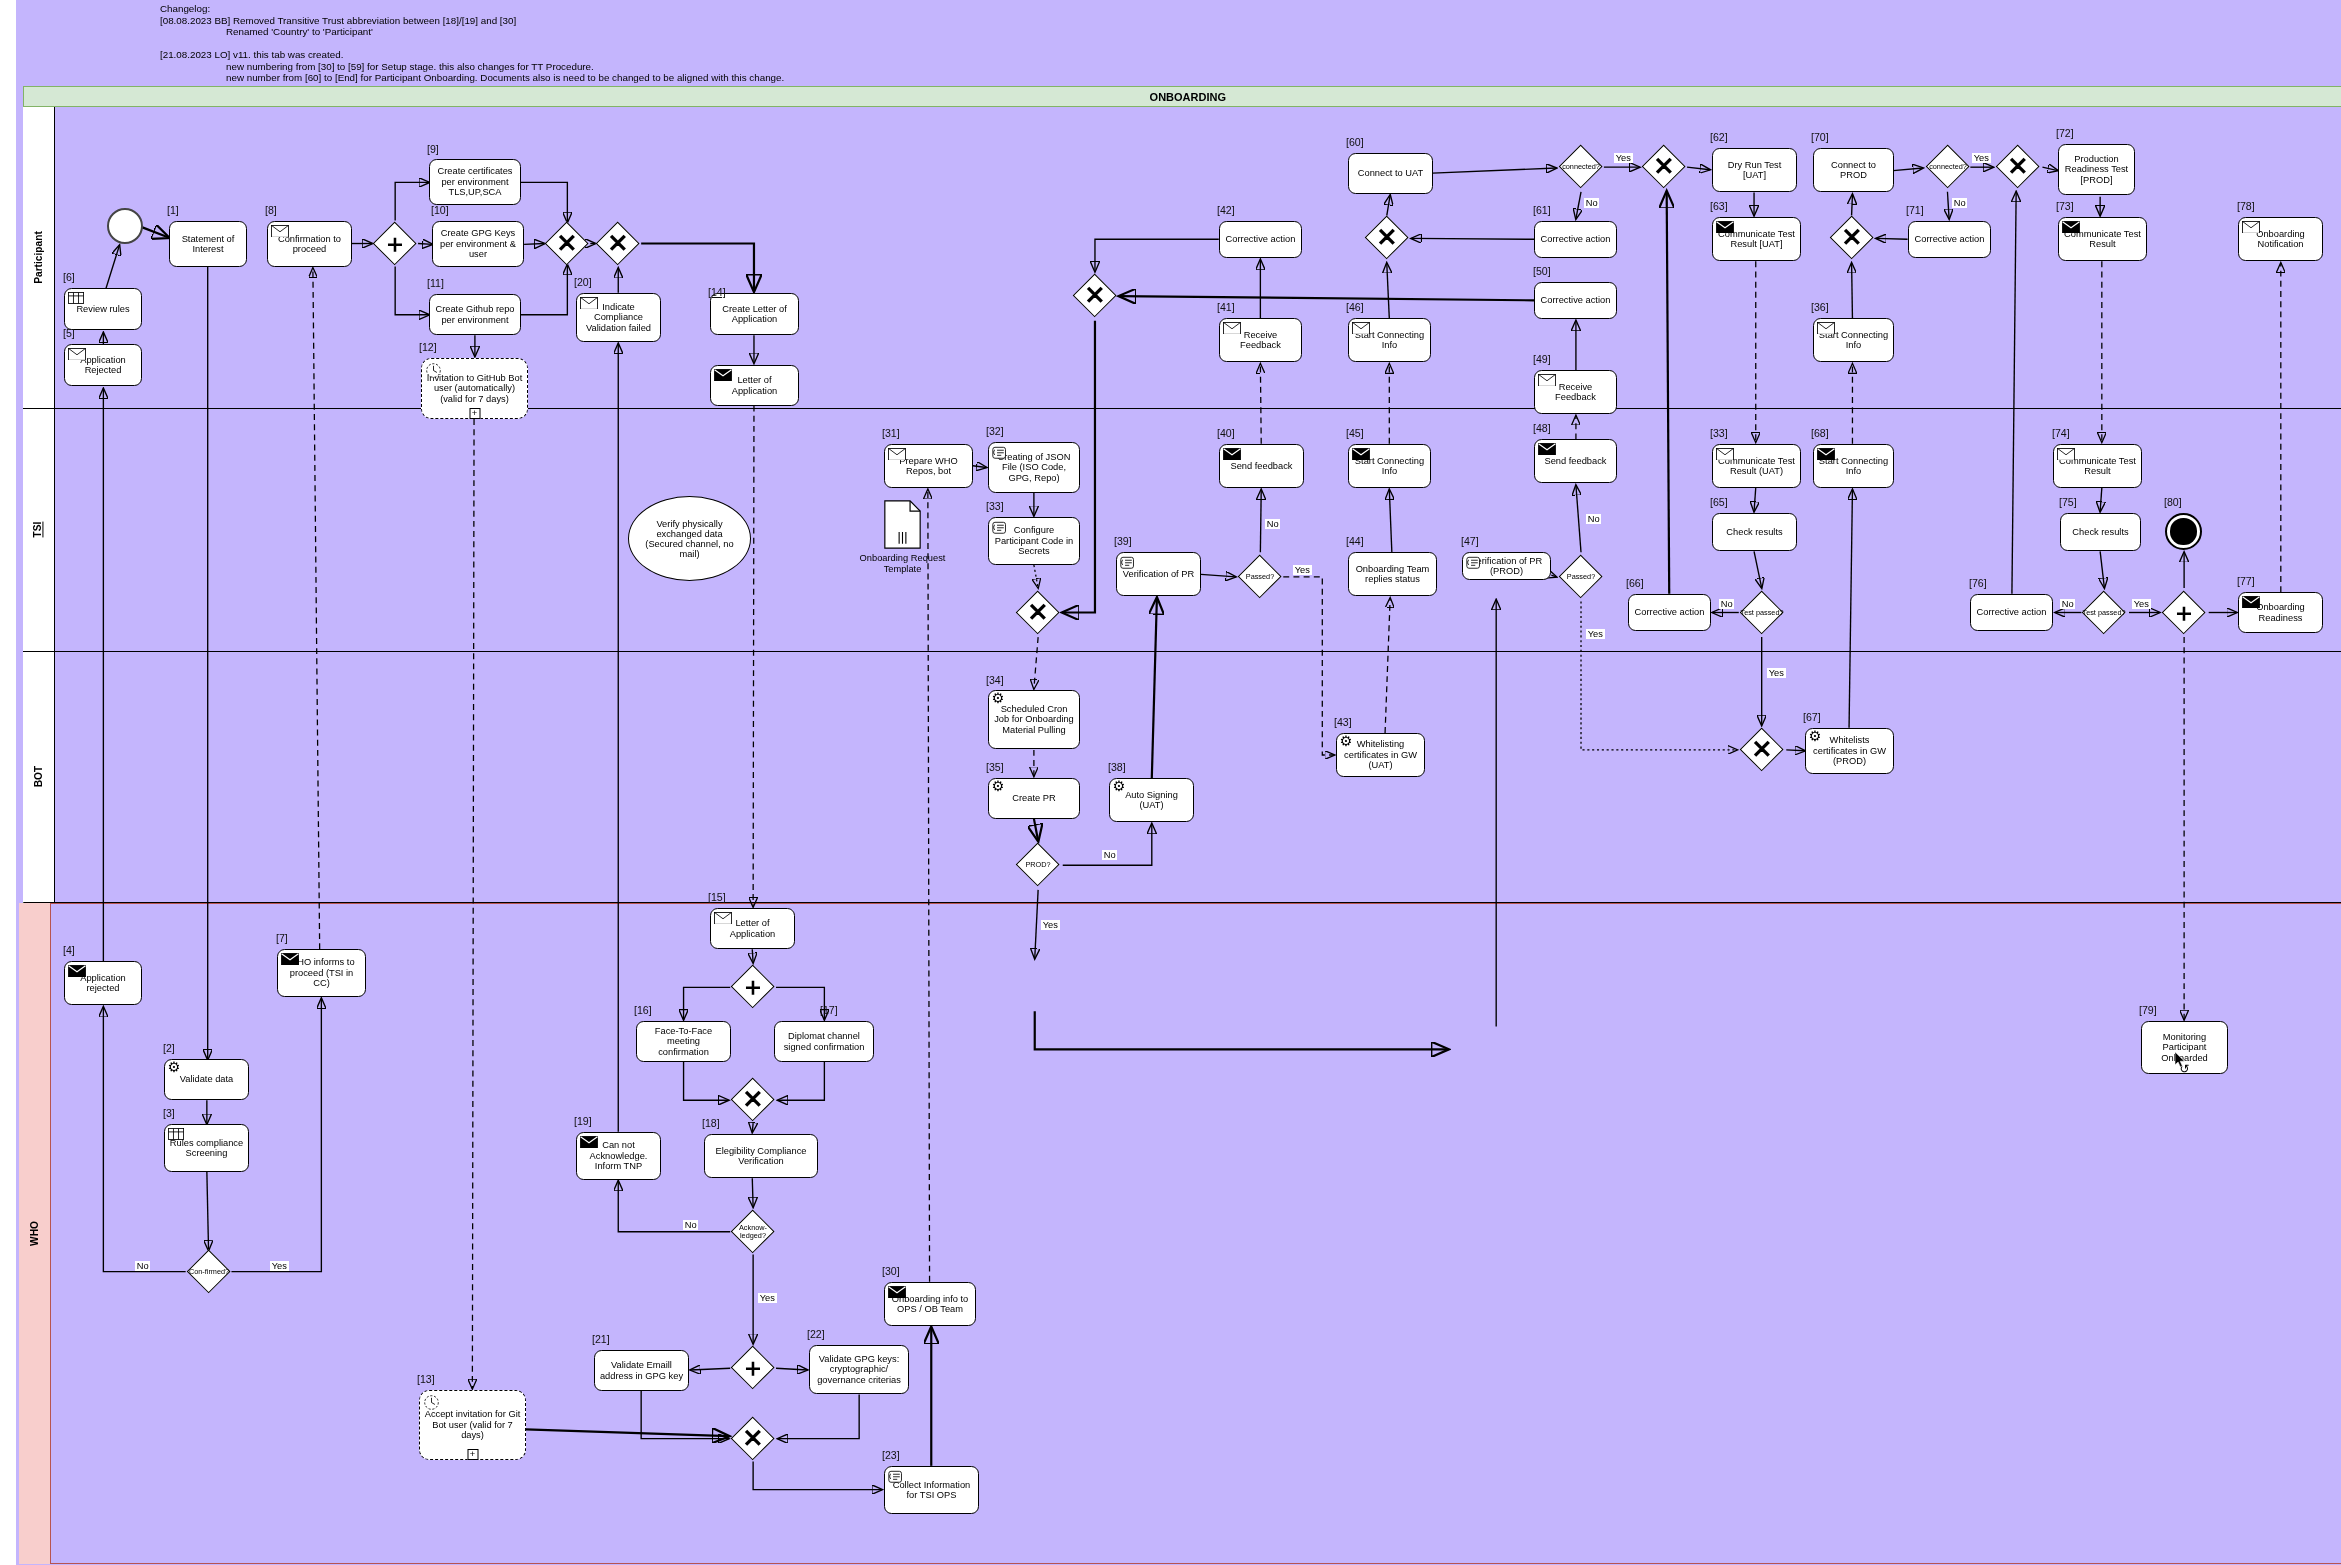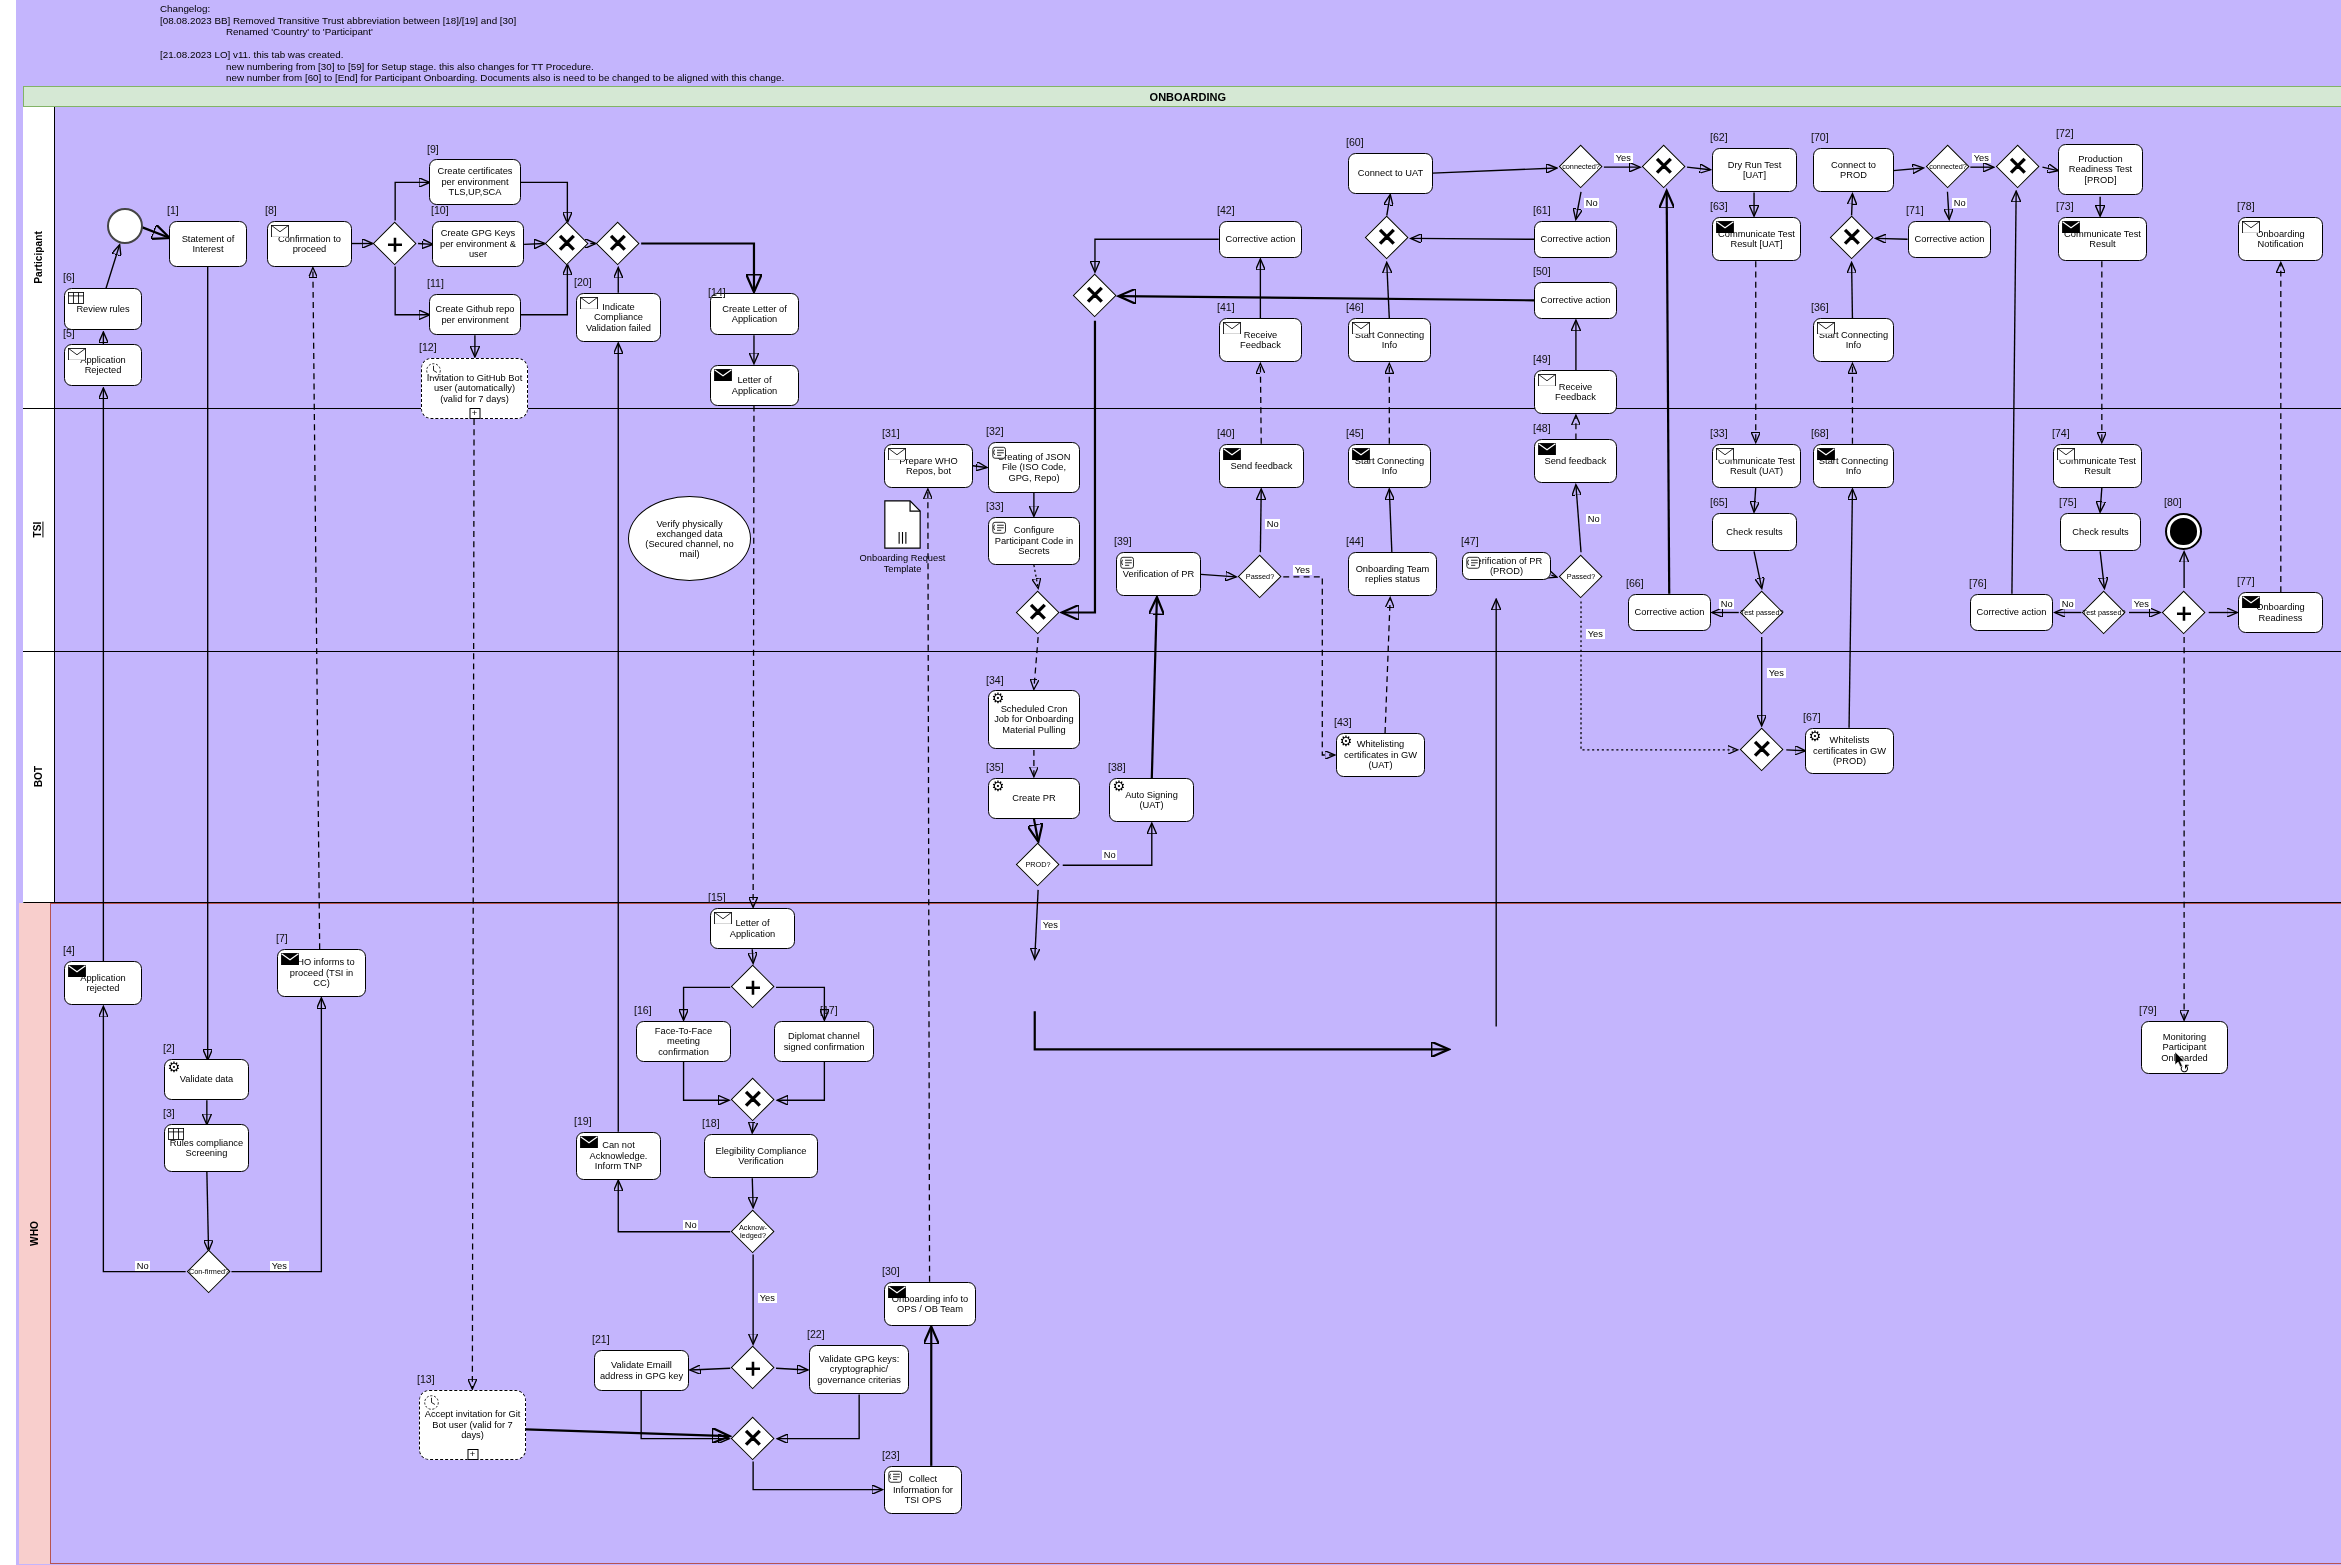--- a/index.html
+++ b/index.html
@@ -367,21 +367,21 @@
       </div>
       <div class="num" style="left: 1890px; top: 204px;">[71]</div>
       <div class="gw" style="left: 1909px; top: 144px; width: 46px; height: 46px; position: absolute;">
         <div class="d"></div>
         <div class="q">connected?</div>
       </div>
       <div class="gw" style="left: 1979px; top: 144px; width: 46px; height: 46px; position: absolute;">
         <div class="d"></div>
         <div class="g">✕</div>
       </div>
-      <div class="task " style="left: 2042px; top: 144px; width: 85px; height: 51px; position: absolute;">
+      <div class="task " style="left: 2042px; top: 144px; width: 77px; height: 51px; position: absolute;">
         <span>Production Readiness Test [PROD]</span>
       </div>
       <div class="num" style="left: 2040px; top: 127px;">[72]</div>
       <div class="task " style="left: 2042px; top: 217px; width: 89px; height: 44px; position: absolute;">
         <span>Communicate Test Result</span>
         <span class="nodeicon"><svg width="18" height="12.7" viewBox="0 0 21 15">
             <rect x="0.5" y="0.5" width="20" height="14" fill="#000" stroke="#000"></rect>
             <path d="M0.5,1 L10.5,8 L20.5,1" fill="none" stroke="#fff" stroke-width="1.4"></path>
           </svg></span>
       </div>
@@ -685,21 +685,21 @@
       </div>
       <div class="task dashedbox" style="left: 403px; top: 1390px; width: 107px; height: 70px; position: absolute;">
         <span>Accept invitation for Git Bot user (valid for 7 days)</span>
         <span class="nodeicon"><svg width="17" height="17" viewBox="0 0 20 20">
             <circle cx="10" cy="10" r="8" fill="#fff" stroke="#000" stroke-dasharray="2.5 2"></circle>
             <path d="M10 4.5 v5.5 l4 2.3" stroke="#000" fill="none"></path>
           </svg></span>
         <span class="plusmark">+</span>
       </div>
       <div class="num" style="left: 401px; top: 1373px;">[13]</div>
-      <div class="task " style="left: 868px; top: 1466px; width: 78px; height: 48px; position: absolute;">
+      <div class="task " style="left: 868px; top: 1466px; width: 95px; height: 48px; position: absolute;">
         <span>Collect Information for TSI OPS</span>
         <span class="nodeicon"><svg width="16" height="14.4" viewBox="0 0 19 17">
             <rect x="1" y="1.5" width="15" height="13" rx="2.5" fill="#fff" stroke="#000"></rect>
             <path d="M6 5h8 M6 8h8 M6 11h5" stroke="#000" fill="none"></path>
             <path d="M3.5 4.5 c-2 0.5 -2 5.5 0 6" stroke="#000" fill="none"></path>
           </svg></span>
       </div>
       <div class="num" style="left: 866px; top: 1449px;">[23]</div>
       <div class="task " style="left: 868px; top: 1282px; width: 92px; height: 44px; position: absolute;">
         <span>Onboarding info to OPS / OB Team</span>

